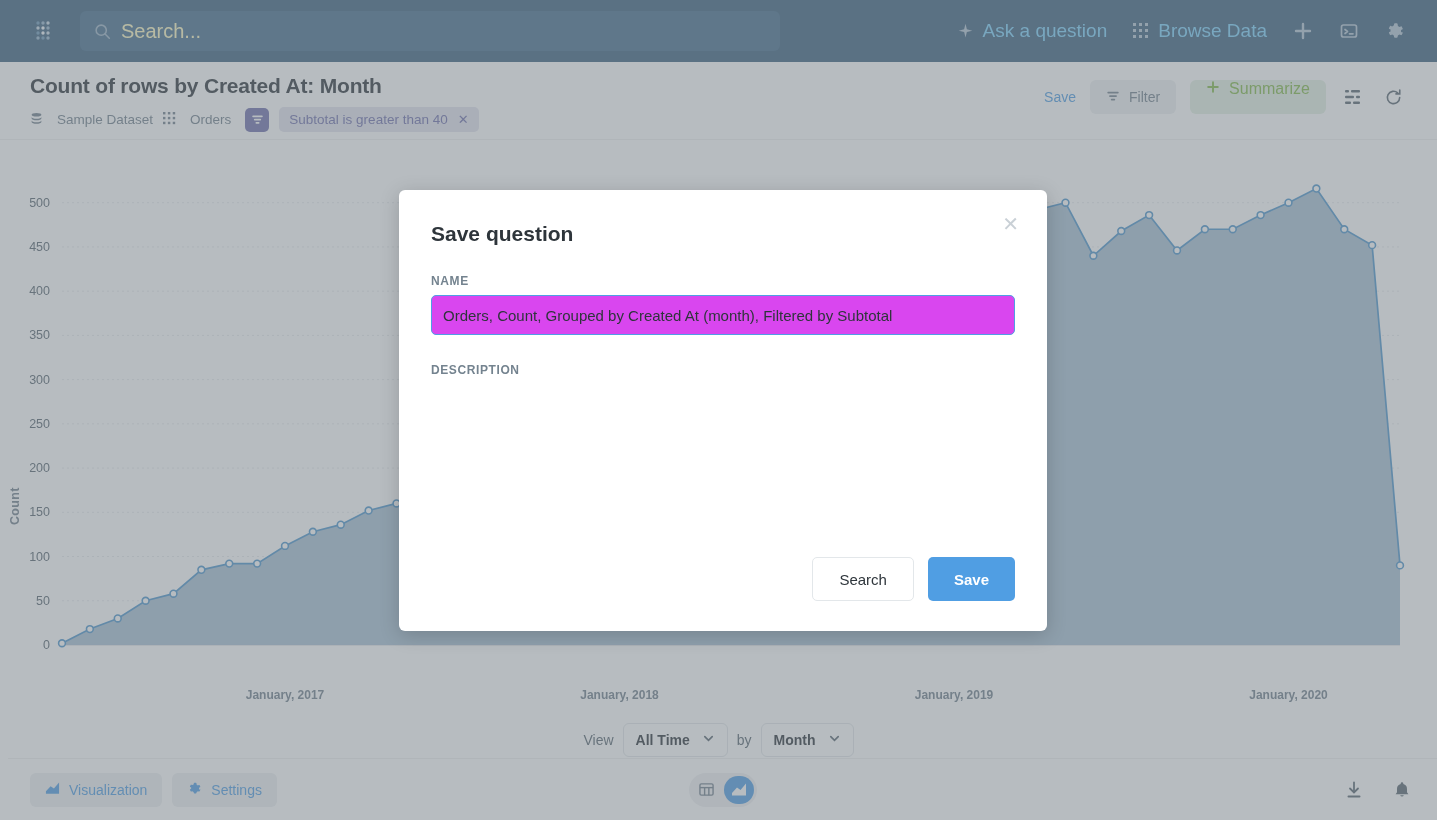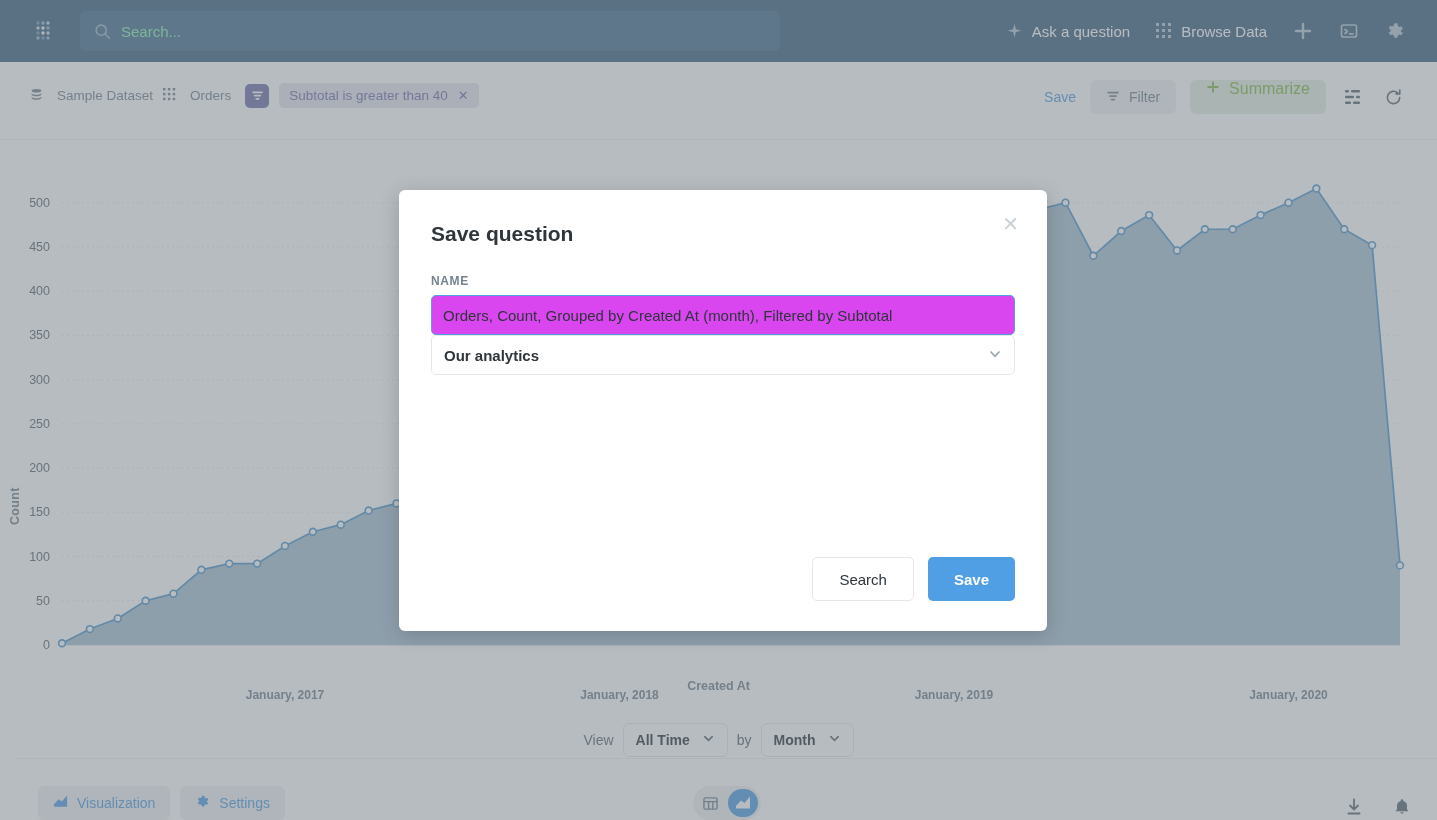--- a/index.html
+++ b/index.html
@@ -17,23 +17,23 @@
   .navbar {
     height:62px; background:#3d6280; display:flex; align-items:center;
     padding:0 16px; position:relative;
   }
   .logo { width:34px; height:34px; margin-left:14px; margin-right:16px;
           display:flex; align-items:center; justify-content:center; }
   .searchbox {
     width:700px; height:40px; background:#47708f; border-radius:6px;
     display:flex; align-items:center; padding:0 14px; gap:10px;
   }
-  .searchbox .ph { color:#86efac; font-size:15px; }
+  .searchbox .ph { color:#fef9c3; font-size:20px; }
   .nav-right { margin-left:auto; display:flex; align-items:center; gap:26px; padding-right:16px;}
-  .nav-item { display:flex; align-items:center; gap:9px; color:#ffffff; font-size:15px; cursor:pointer;}
+  .nav-item { display:flex; align-items:center; gap:9px; color:#7dd3fc; font-size:19px; cursor:pointer;}
   .nav-icon { display:flex; align-items:center; justify-content:center; }
 
   
   .qheader {
     height:78px; background:#fff; padding:12px 30px 0 30px; display:flex;
     align-items:flex-start; border-bottom:1px solid #f0f0f0;
   }
   .qtitle { font-size:21px; font-weight:bold; color:#2e353b; letter-spacing:-0.2px;}
   .qsub { display:flex; align-items:center; gap:10px; margin-top:9px; }
   .crumb { display:flex; align-items:center; gap:14px; color:#74838f; font-size:13.5px; cursor:pointer;}
@@ -76,22 +76,22 @@
     align-items:center; gap:9px; color:#5a6872; font-size:14px;
   }
   .sel {
     border:1px solid #e3e7ea; border-radius:6px; height:34px; padding:0 12px;
     display:flex; align-items:center; gap:12px; color:#2e353b; font-weight:bold;
     font-size:14px; cursor:pointer; background:#fff;
   }
 
   
   .footer {
-    position:absolute; bottom:0; left:16px; right:0; height:62px; background:#fff;
-    border-top:1px solid #f0f0f0; display:flex; align-items:flex-end; padding:0 22px;
+    position:absolute; bottom:0; left:8px; right:0; height:62px; background:#fff;
+    border-top:1px solid #f0f0f0; display:flex; align-items:center; padding:0 22px;
   }
   .foot-btn {
     background:#eef0f2; color:#509ee3; font-size:14px; border-radius:6px;
     height:34px; padding:0 15px; display:flex; align-items:center; gap:9px;
     cursor:pointer; margin-right:10px;
   }
   .toggle {
     position:absolute; left:50%; transform:translateX(-50%);
     background:#f0f1f3; border-radius:18px; padding:3px; display:flex; gap:2px;
   }
@@ -234,20 +234,21 @@
         <svg width="20" height="20" viewBox="0 0 20 20" fill="#b5c7d5">
           <path d="M10 6.4a3.6 3.6 0 100 7.2 3.6 3.6 0 000-7.2zm0 5.4a1.8 1.8 0 110-3.6 1.8 1.8 0 010 3.6z"></path>
           <path d="M17.3 11.6l-1.3-.7c.1-.6.1-1.2 0-1.8l1.3-.7c.4-.2.5-.6.4-1l-.9-1.6c-.2-.4-.6-.5-1-.4l-1.4.5a6.4 6.4 0 00-1.5-.9L12.6 3c-.1-.4-.4-.7-.8-.7H9.9c-.4 0-.8.3-.8.7l-.3 1.5c-.5.2-1 .5-1.5.9l-1.4-.5c-.4-.1-.8 0-1 .4l-.9 1.6c-.2.4-.1.8.3 1l1.3.7c-.1.6-.1 1.2 0 1.8l-1.3.7c-.4.2-.5.6-.3 1l.9 1.6c.2.4.6.5 1 .4l1.4-.5c.5.4 1 .7 1.5.9l.3 1.5c.1.4.4.7.8.7h1.9c.4 0 .8-.3.8-.7l.3-1.5c.5-.2 1-.5 1.5-.9l1.4.5c.4.1.8 0 1-.4l.9-1.6c.2-.4.1-.8-.3-1z"></path>
         </svg>
       </span>
     </div>
   </div>
 
   <div class="qheader">
     <div>
+      <div class="qtitle">Count of rows by Created At: Month</div>
       <div class="qsub">
         <div class="crumb">
           <span>
             <svg width="13" height="13" viewBox="0 0 16 16" fill="#74838f">
               <ellipse cx="8" cy="3.4" rx="6" ry="2.2"></ellipse>
               <path d="M2 6.2c0 1.2 2.7 2.2 6 2.2s6-1 6-2.2v1.9c0 1.2-2.7 2.2-6 2.2s-6-1-6-2.2z"></path>
               <path d="M2 10.4c0 1.2 2.7 2.2 6 2.2s6-1 6-2.2v1.9c0 1.2-2.7 2.2-6 2.2s-6-1-6-2.2z"></path>
             </svg>
           </span>
           <span>Sample Dataset</span>
@@ -397,21 +398,20 @@
         <circle cx="1344.25" cy="89.23076923076923" r="3.4" fill="#fff" stroke="#4f96cd" stroke-width="1.6"></circle>
         <circle cx="1372.125" cy="105.15384615384613" r="3.4" fill="#fff" stroke="#4f96cd" stroke-width="1.6"></circle>
         <circle cx="1400" cy="425.38461538461536" r="3.4" fill="#fff" stroke="#4f96cd" stroke-width="1.6"></circle>
         <text x="285" y="559" text-anchor="middle" class="xtick">January, 2017</text>
         <text x="619.5" y="559" text-anchor="middle" class="xtick">January, 2018</text>
         <text x="954" y="559" text-anchor="middle" class="xtick">January, 2019</text>
         <text x="1288.5" y="559" text-anchor="middle" class="xtick">January, 2020</text>
       </svg>
     <div class="ylabel">Count</div>
   </div>
-  <div class="xlabel">Created At</div>
 
   <div class="viewbar">
     <span>View</span>
     <div class="sel">
       <span>All Time</span>
       <span>
         <svg width="13" height="13" viewBox="0 0 14 14" fill="none" stroke="#5a6872" stroke-width="1.8" stroke-linecap="round">
           <polyline points="3,5 7,9 11,5"></polyline>
         </svg>
       </span>
@@ -482,27 +482,20 @@
   <div id="dim"></div>
 </div>
 
 <div class="modal">
   <div class="modal-title">Save question</div>
   <div class="modal-x">✕</div>
 
   <div class="fieldlabel">NAME</div>
   <input class="inp focused" value="Orders, Count, Grouped by Created At (month), Filtered by Subtotal" style="">
 
-
-  <div class="selectbox">
-    <span>Our analytics</span>
-    <span style="margin-left:auto">
-      <svg width="14" height="14" viewBox="0 0 14 14" fill="none" stroke="#9aa5ad" stroke-width="1.7" stroke-linecap="round">
-        <polyline points="3,5 7,9.3 11,5"></polyline>
-      </svg>
-    </span>
-  </div>
+  <div class="fieldlabel">DESCRIPTION</div>
+
 
   <div class="modal-foot">
     <button class="btn-cancel">Search</button>
     <button class="btn-save">Save</button>
   </div>
 </div>
 
 </body></html>

